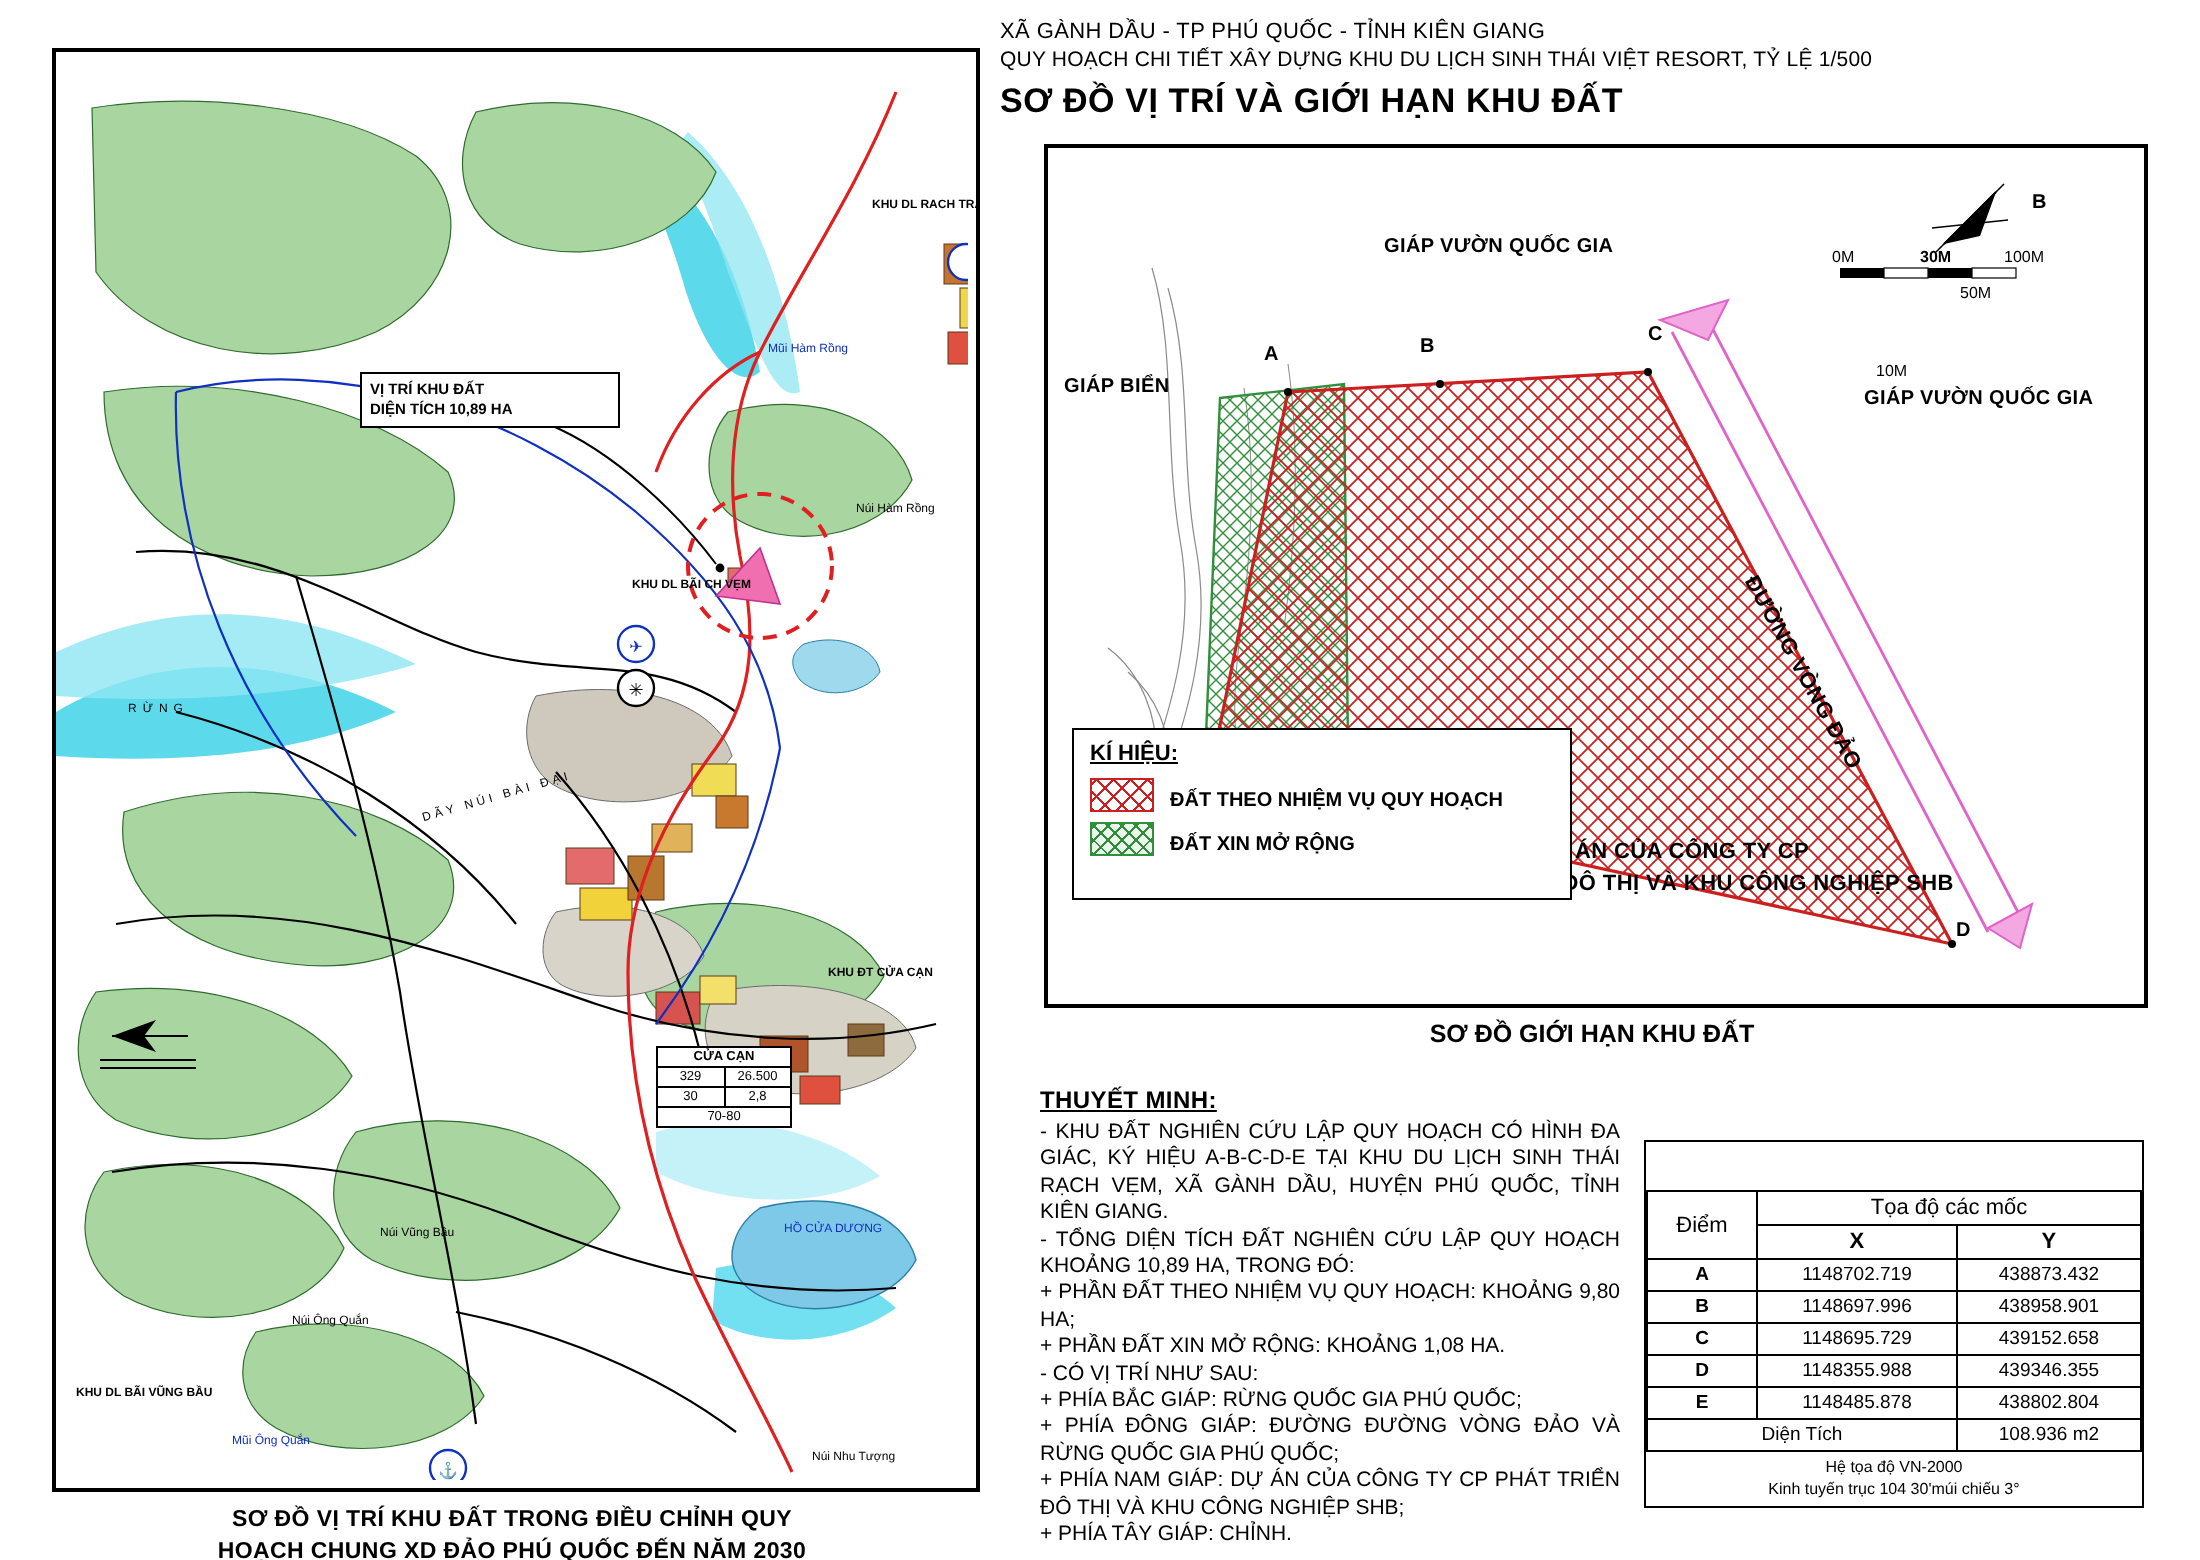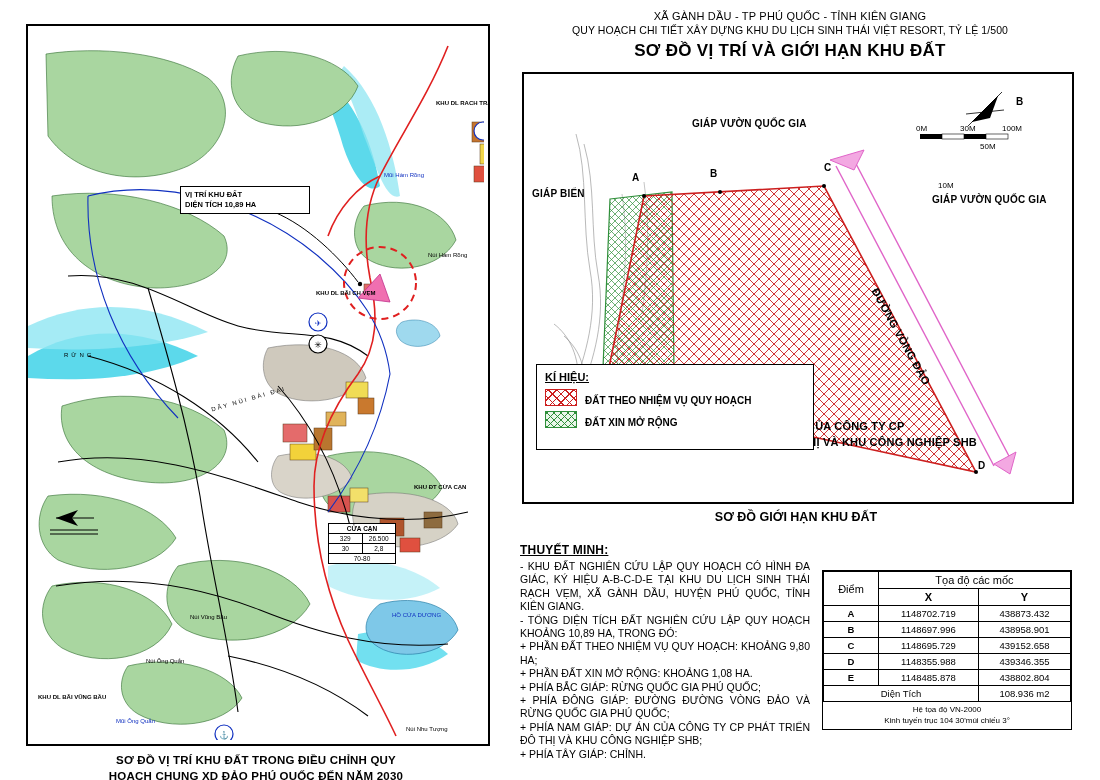--- a/index.html
+++ b/index.html
@@ -6,55 +6,55 @@
   body{width:1100px;height:780px;font-family:"Liberation Sans",sans-serif;color:#000;position:relative;overflow:hidden;}
   .page{position:absolute;left:0;top:0;width:1100px;height:780px;}
 
   
   .left-panel{position:absolute;left:26px;top:24px;width:460px;height:716px;}
   .left-frame{position:absolute;left:0;top:0;width:460px;height:718px;border:2px solid #000;background:#ffffff;overflow:hidden;}
   .left-caption{position:absolute;left:0;top:728px;width:460px;text-align:center;font-size:11.5px;font-weight:bold;line-height:16px;letter-spacing:.2px;}
 
   
   .right-panel{position:absolute;left:500px;top:10px;width:580px;height:760px;}
-  .r-head{text-align:center;}
+  .r-head{text-align:left;}
   .r-head .l1{font-size:11px;letter-spacing:.2px;}
   .r-head .l2{font-size:10.5px;letter-spacing:.1px;margin-top:2px;}
   .r-head .l3{font-size:17px;font-weight:bold;margin-top:5px;letter-spacing:.3px;}
 
   .r-frame{position:absolute;left:22px;top:62px;width:548px;height:428px;border:2px solid #000;background:#fff;overflow:hidden;}
   .r-caption{position:absolute;left:22px;top:500px;width:548px;text-align:center;font-size:12.5px;font-weight:bold;}
 
   .lbl{position:absolute;font-size:10px;font-weight:bold;letter-spacing:.2px;white-space:nowrap;}
   .lbl-sm{position:absolute;font-size:8px;white-space:nowrap;}
   .pt{position:absolute;font-size:10px;font-weight:bold;}
 
   
-  .legend{position:absolute;left:12px;top:290px;width:278px;height:86px;border:1.6px solid #000;background:#fff;padding:6px 8px;box-sizing:border-box;}
+  .legend{position:absolute;left:12px;top:290px;width:250px;height:86px;border:1.6px solid #000;background:#fff;padding:6px 8px;box-sizing:border-box;}
   .legend-title{font-size:11px;font-weight:bold;text-decoration:underline;margin-bottom:6px;}
   .legend-row{display:flex;align-items:flex-end;margin-bottom:5px;}
   .sw{width:30px;height:15px;border:1.3px solid #000;margin-right:8px;flex:none;}
   .sw.red{background:
      repeating-linear-gradient(45deg, #cc1f1f 0 1px, transparent 1px 6px),
      repeating-linear-gradient(-45deg, #cc1f1f 0 1px, transparent 1px 6px);
      background-color:#fff;border-color:#cc1f1f;}
   .sw.green{background:
      repeating-linear-gradient(45deg, #2f8f3a 0 1px, transparent 1px 5px),
      repeating-linear-gradient(-45deg, #2f8f3a 0 1px, transparent 1px 5px);
      background-color:#eaf6ea;border-color:#2f8f3a;}
   .legend-label{font-size:10px;font-weight:bold;}
 
   
   .thuyet{position:absolute;left:520px;top:543px;width:290px;}
   .thuyet h4{margin:0 0 3px 0;font-size:12px;font-weight:bold;text-decoration:underline;letter-spacing:.2px;}
   .thuyet p{margin:0;font-size:10.5px;line-height:13.4px;text-align:justify;}
 
   
   .coords{position:absolute;left:822px;top:570px;width:248px;border:1.4px solid #000;background:#fff;}
-  table.ct{border-collapse:collapse;width:100%;font-size:9.5px;}
+  table.ct{border-collapse:collapse;width:100%;font-size:9.5px;margin-top:24px;}
   table.ct td,table.ct th{border:1px solid #000;text-align:center;padding:2px 1px;font-weight:normal;}
   table.ct th{font-weight:normal;}
   .ct .hdr{font-size:11px;}
   .ct .xy{font-size:11px;font-weight:bold;}
   .ct .pid{font-weight:bold;}
   .note{font-size:8px;text-align:center;line-height:11px;padding:2px 2px 3px 2px;}
 
   
   .infobox{position:absolute;left:152px;top:160px;width:120px;border:1px solid #000;background:#fff;padding:3px 4px;font-size:7.5px;font-weight:bold;line-height:10px;}
   .cc-box{position:absolute;left:300px;top:497px;width:66px;border:1.2px solid #000;background:#fff;font-size:6.5px;text-align:center;}
@@ -299,21 +299,21 @@
 
       <div class="pt" style="left:108px;top:98px;">A</div>
       <div class="pt" style="left:186px;top:94px;">B</div>
       <div class="pt" style="left:300px;top:88px;">C</div>
       <div class="pt" style="left:454px;top:386px;">D</div>
       <div class="pt" style="left:66px;top:312px;">E</div>
 
       <div class="lbl" style="left:492px;top:22px;font-size:10px;">B</div>
 
       <div class="lbl-sm" style="left:392px;top:50px;">0M</div>
-      <div class="lbl-sm" style="left:436px;top:50px;">30M</div>
+      <div class="lbl-sm" style="left:436px;top:50px;font-weight:bold;">30M</div>
       <div class="lbl-sm" style="left:478px;top:50px;">100M</div>
       <div class="lbl-sm" style="left:414px;top:68px;margin-top:39px;">10M</div>
       <div class="lbl-sm" style="left:456px;top:68px;">50M</div>
 
       
       <div class="legend">
         <div class="legend-title">KÍ HIỆU:</div>
         <div class="legend-row">
           <span class="sw red"></span>
           <span class="legend-label">ĐẤT THEO NHIỆM VỤ QUY HOẠCH</span>
@@ -327,20 +327,21 @@
 
     <div class="r-caption">SƠ ĐỒ GIỚI HẠN KHU ĐẤT</div>
   </div>
 
   <div class="thuyet">
     <h4>THUYẾT MINH:</h4>
     <p>- KHU ĐẤT NGHIÊN CỨU LẬP QUY HOẠCH CÓ HÌNH ĐA GIÁC, KÝ HIỆU A-B-C-D-E TẠI KHU DU LỊCH SINH THÁI RẠCH VẸM, XÃ GÀNH DẦU, HUYỆN PHÚ QUỐC, TỈNH KIÊN GIANG.</p>
     <p>- TỔNG DIỆN TÍCH ĐẤT NGHIÊN CỨU LẬP QUY HOẠCH KHOẢNG 10,89 HA, TRONG ĐÓ:</p>
     <p>+ PHẦN ĐẤT THEO NHIỆM VỤ QUY HOẠCH: KHOẢNG 9,80 HA;</p>
     <p>+ PHẦN ĐẤT XIN MỞ RỘNG: KHOẢNG 1,08 HA.</p>
+    <p>- CÓ VỊ TRÍ NHƯ SAU:</p>
     <p>+ PHÍA BẮC GIÁP: RỪNG QUỐC GIA PHÚ QUỐC;</p>
     <p>+ PHÍA ĐÔNG GIÁP: ĐƯỜNG ĐƯỜNG VÒNG ĐẢO VÀ RỪNG QUỐC GIA PHÚ QUỐC;</p>
     <p>+ PHÍA NAM GIÁP: DỰ ÁN CỦA CÔNG TY CP PHÁT TRIỂN ĐÔ THỊ VÀ KHU CÔNG NGHIỆP SHB;</p>
     <p>+ PHÍA TÂY GIÁP: CHỈNH.</p>
   </div>
 
   <div class="coords">
     <table class="ct">
       <tbody>
           <tr>

